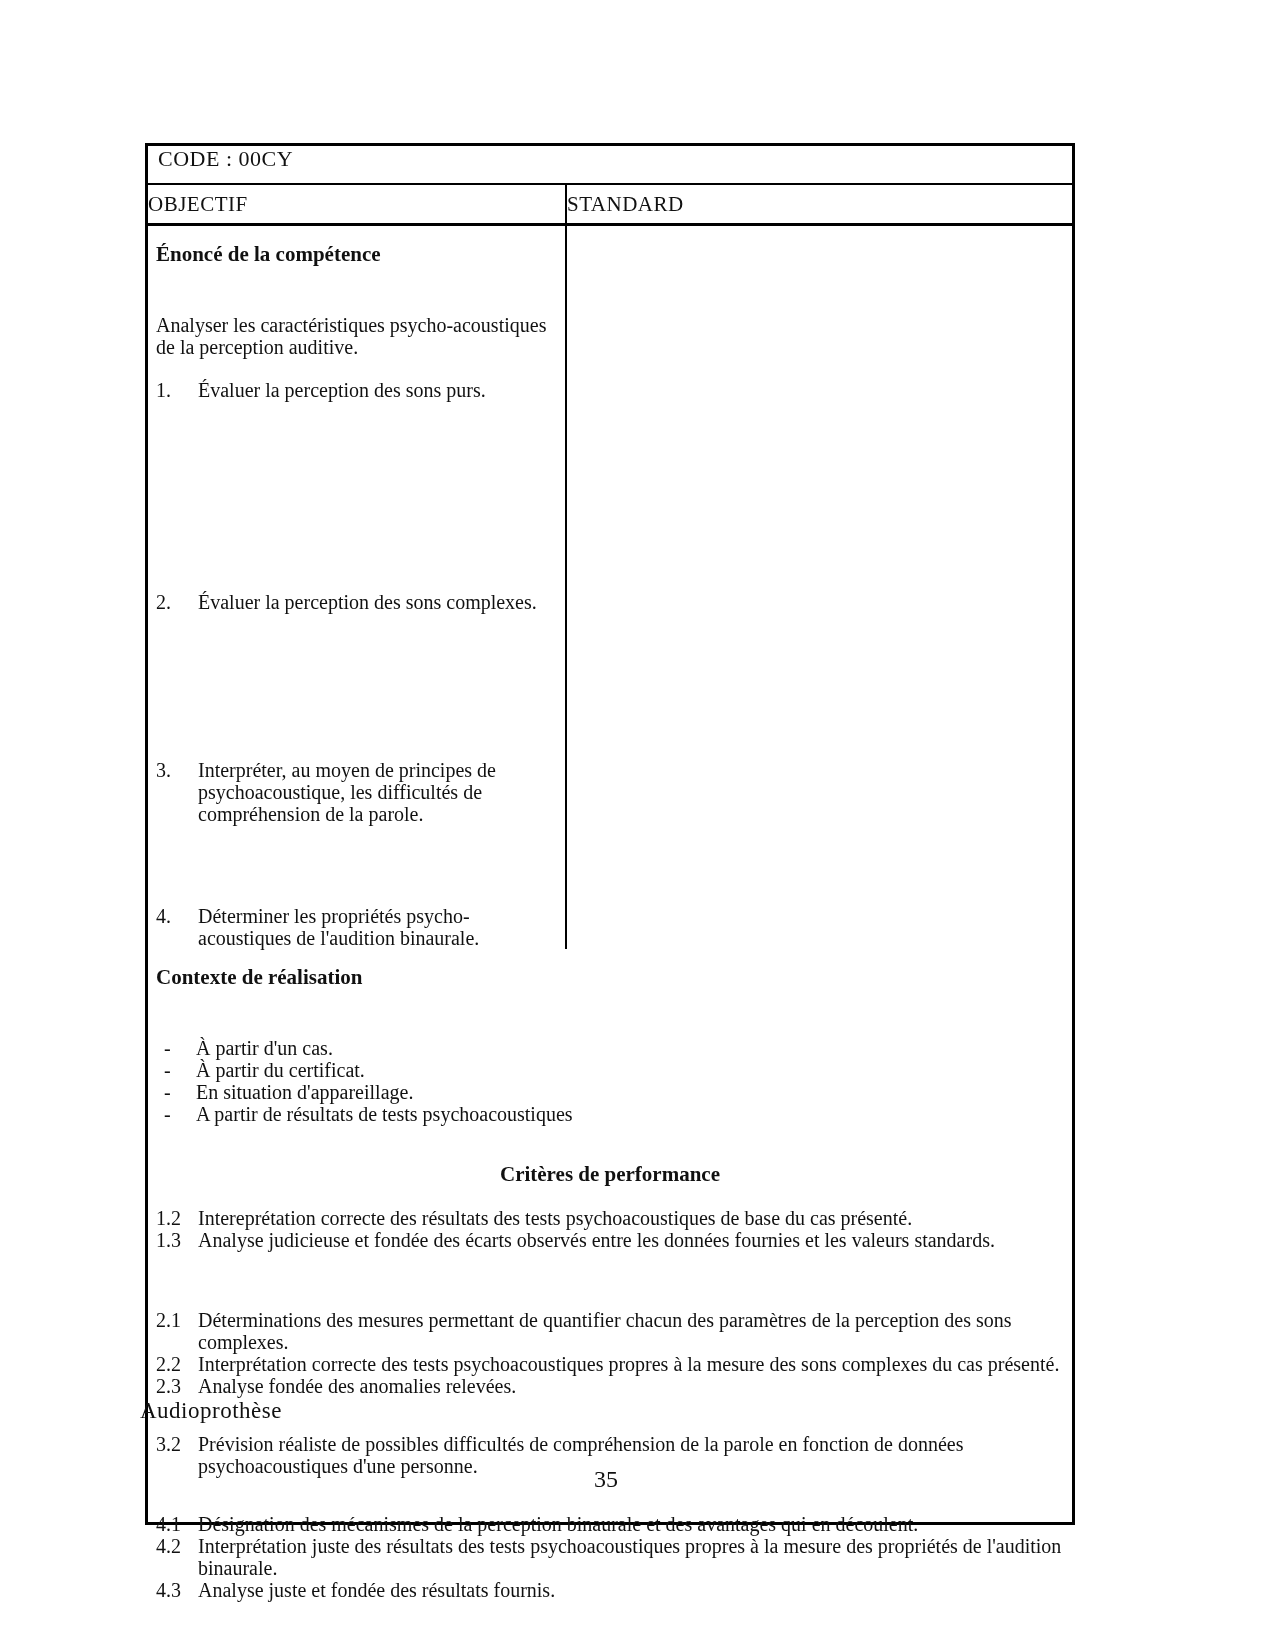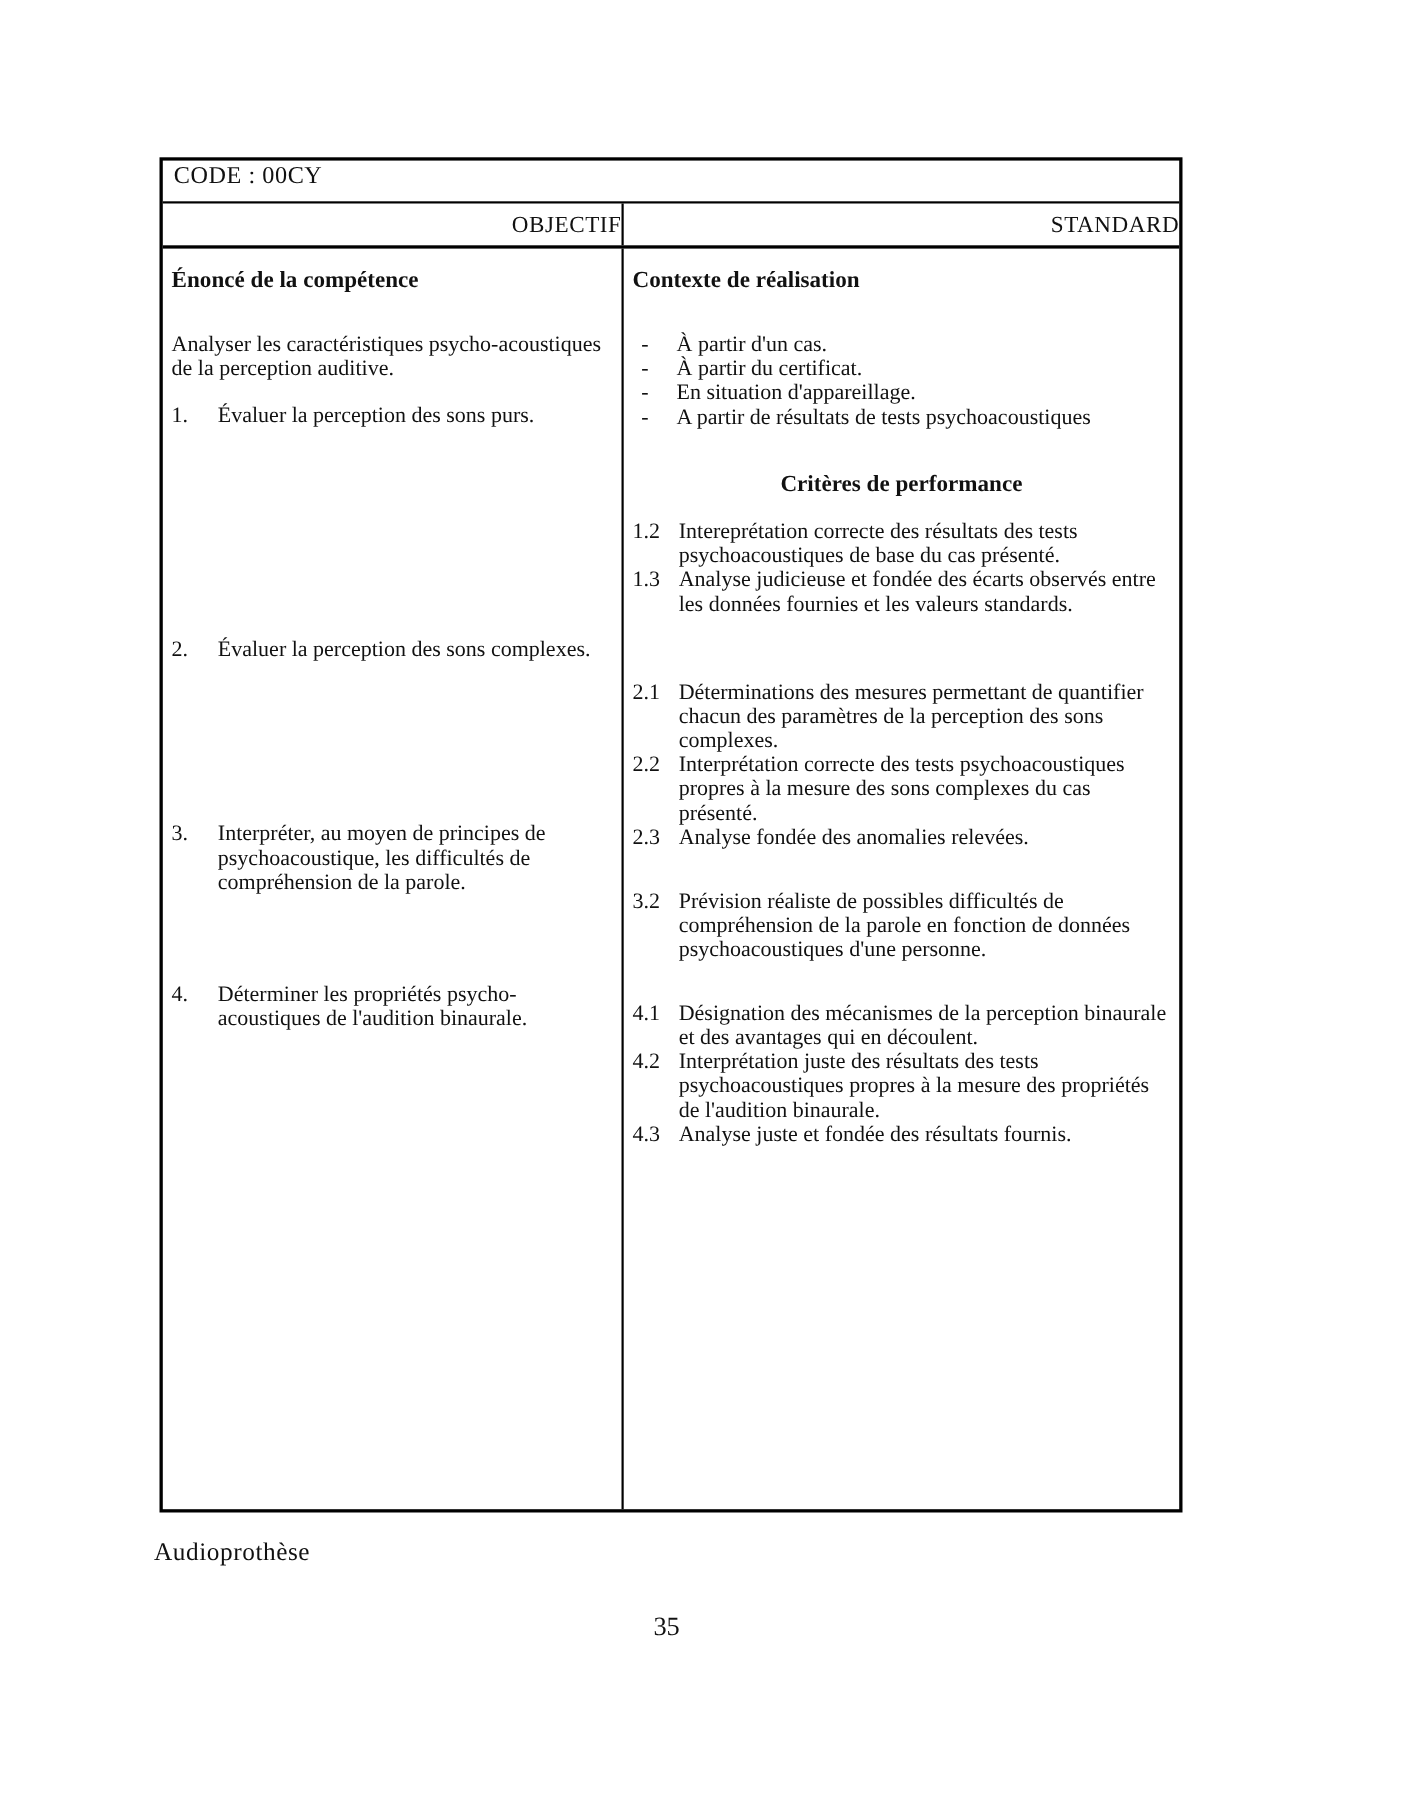--- a/index.html
+++ b/index.html
@@ -37,33 +37,34 @@
     letter-spacing: 0.5px;
   }
   .row-headers {
     display: flex;
     height: 38px;
     border-bottom: 3px solid #000;
   }
   .hdr-cell {
     display: flex;
     align-items: center;
-    justify-content: flex-end;
+    justify-content: flex-start;
     font-size: 21px;
     letter-spacing: 0.5px;
   }
   .hdr-obj {
     width: 419px;
     border-right: 2px solid #000;
     box-sizing: border-box;
   }
   .hdr-std { flex: 1; }
   .tbody {
     display: flex;
-    height: 1146px;
+    height: 1296px;
+    flex-direction: column;
   }
   .col-left {
     width: 419px;
     border-right: 2px solid #000;
     box-sizing: border-box;
     padding: 0 8px;
   }
   .col-right {
     flex: 1;
     box-sizing: border-box;
@@ -95,21 +96,21 @@
     padding-left: 8px;
   }
   .bullet .dash {
     width: 32px;
     flex-shrink: 0;
   }
   .bullet .txt { flex: 1; }
 
   
   .m-h1 { margin-top: 16px; }
-  .m-p1 { margin-top: 36px; }
+  .m-p1 { margin-top: 48px; }
   .m-h2-left { margin-top: 81px; }
   .m-h2-right { margin-top: 37px; text-align: center; }
   .m-item1 { margin-top: 21px; }
   .m-item2-left { margin-top: 190px; }
   .m-item3-left { margin-top: 146px; }
   .m-item4-left { margin-top: 80px; }
   .m-grp2 { margin-top: 58px; }
   .m-grp3 { margin-top: 36px; }
   .m-grp4 { margin-top: 36px; }
   .crit + .crit { margin-top: 0; }

